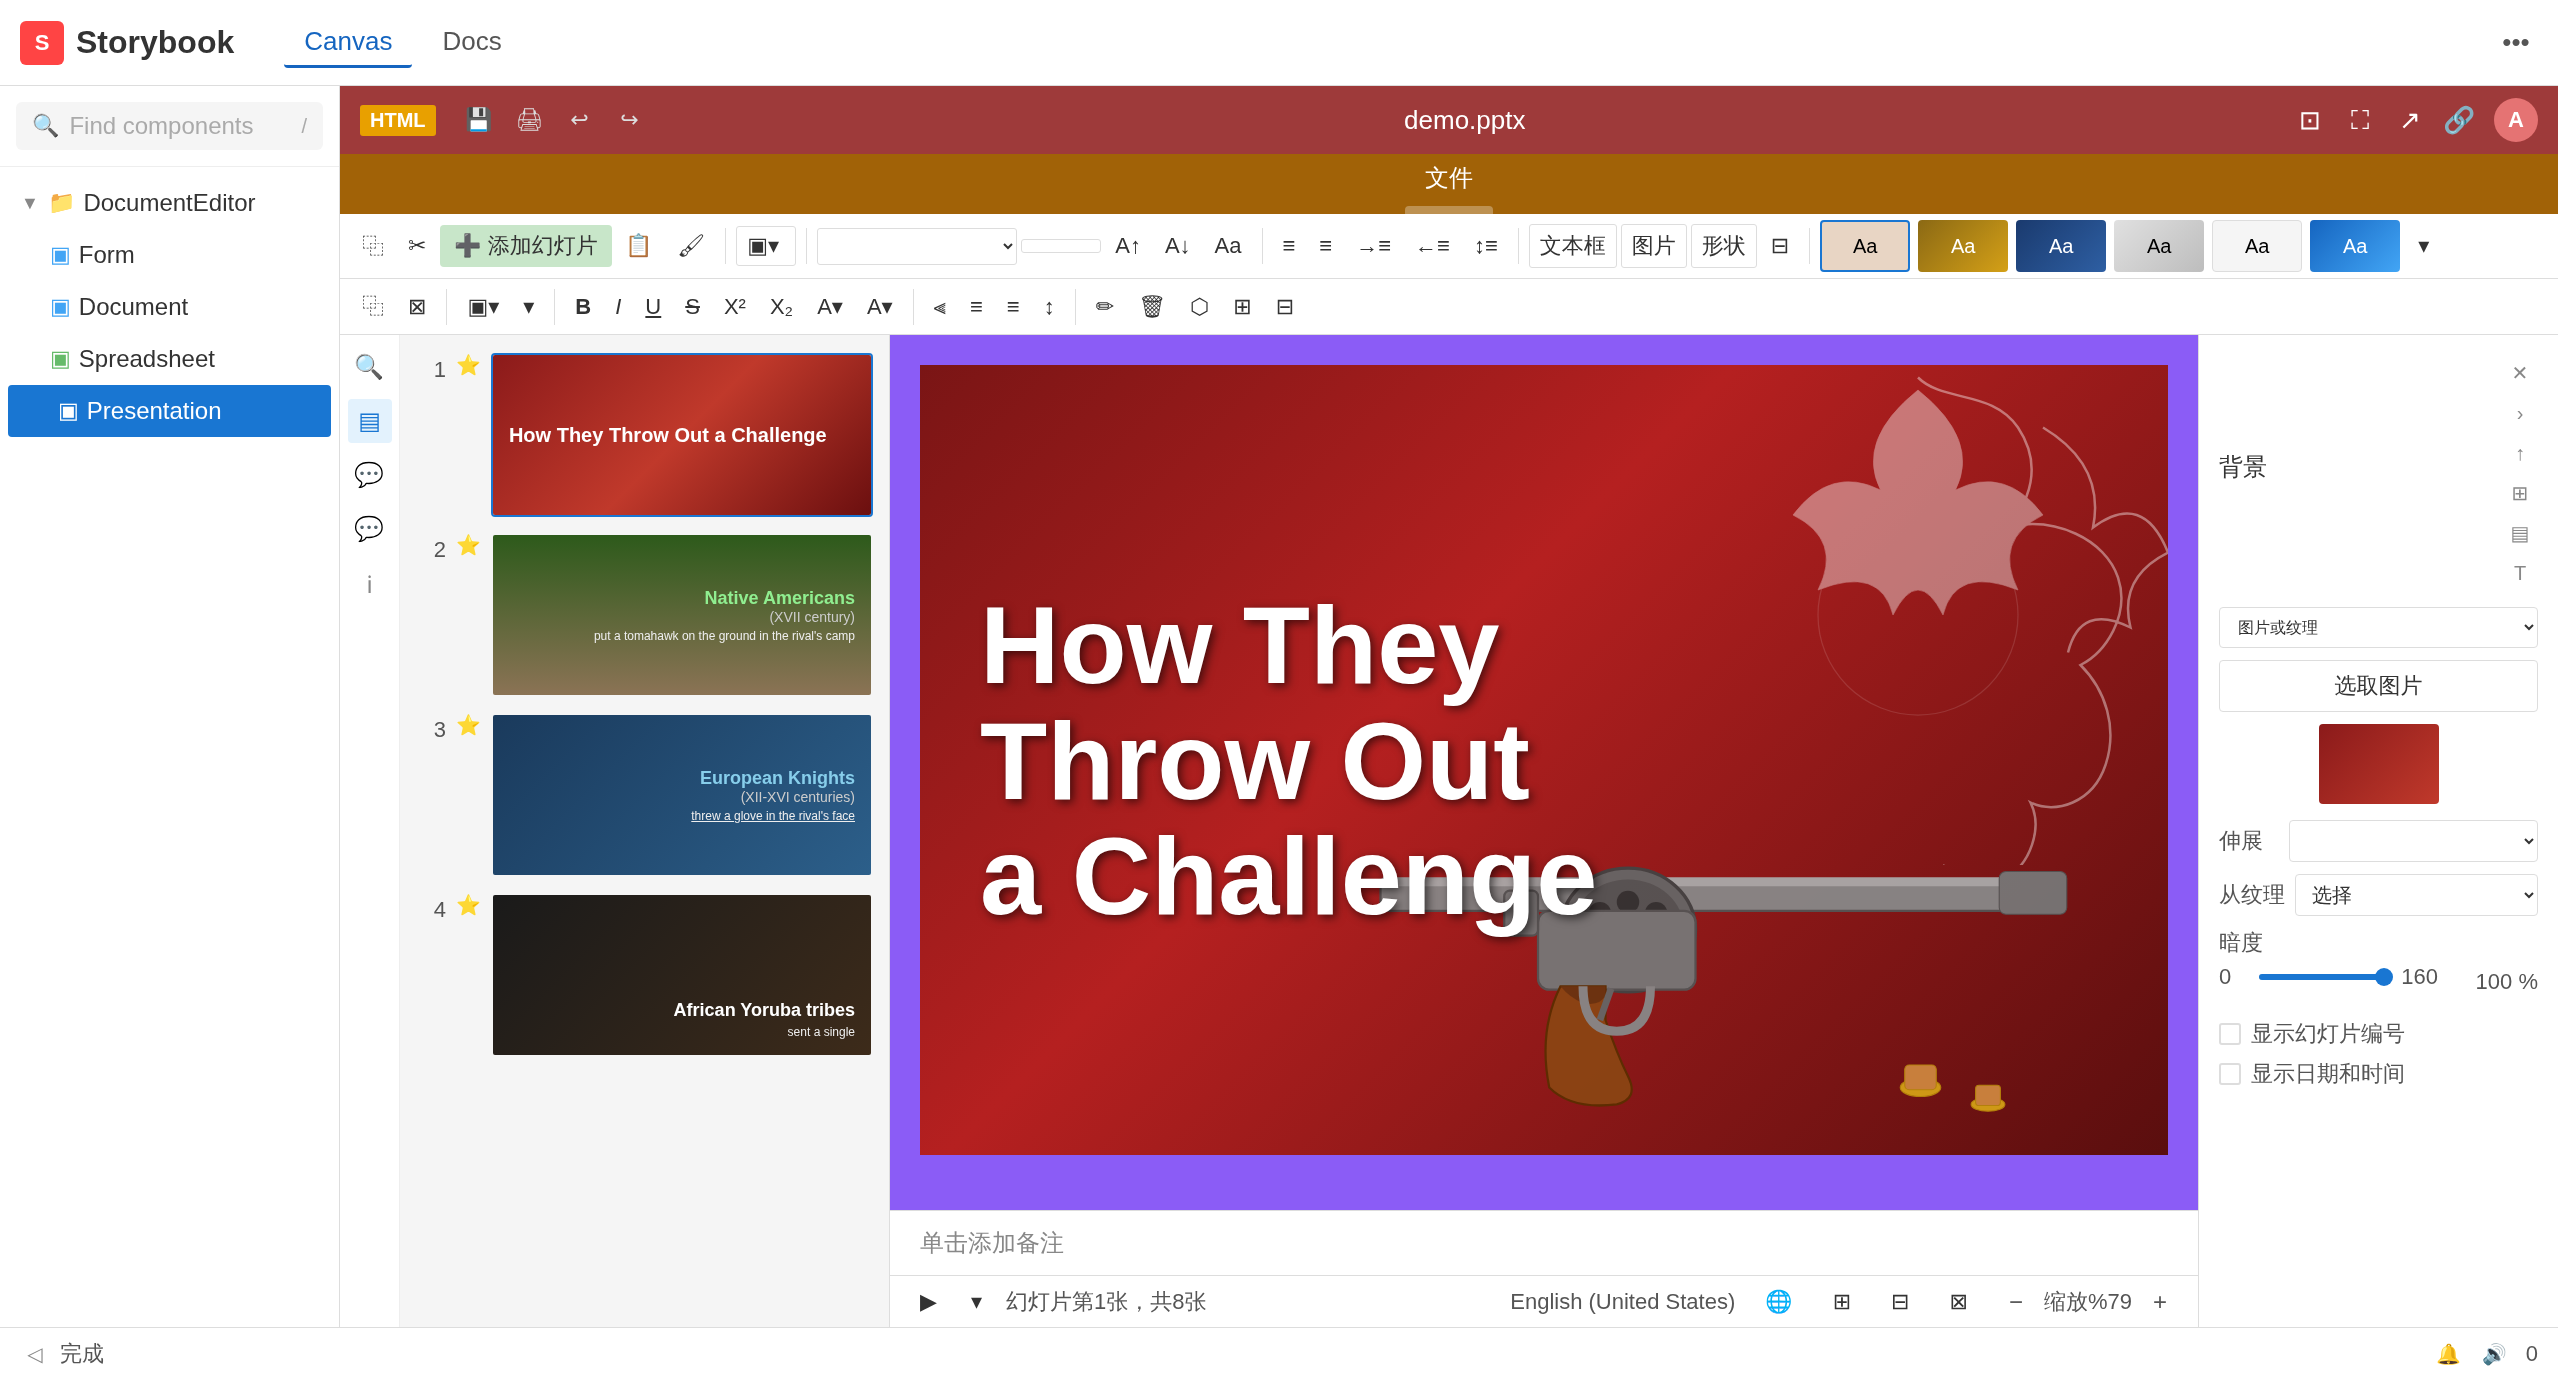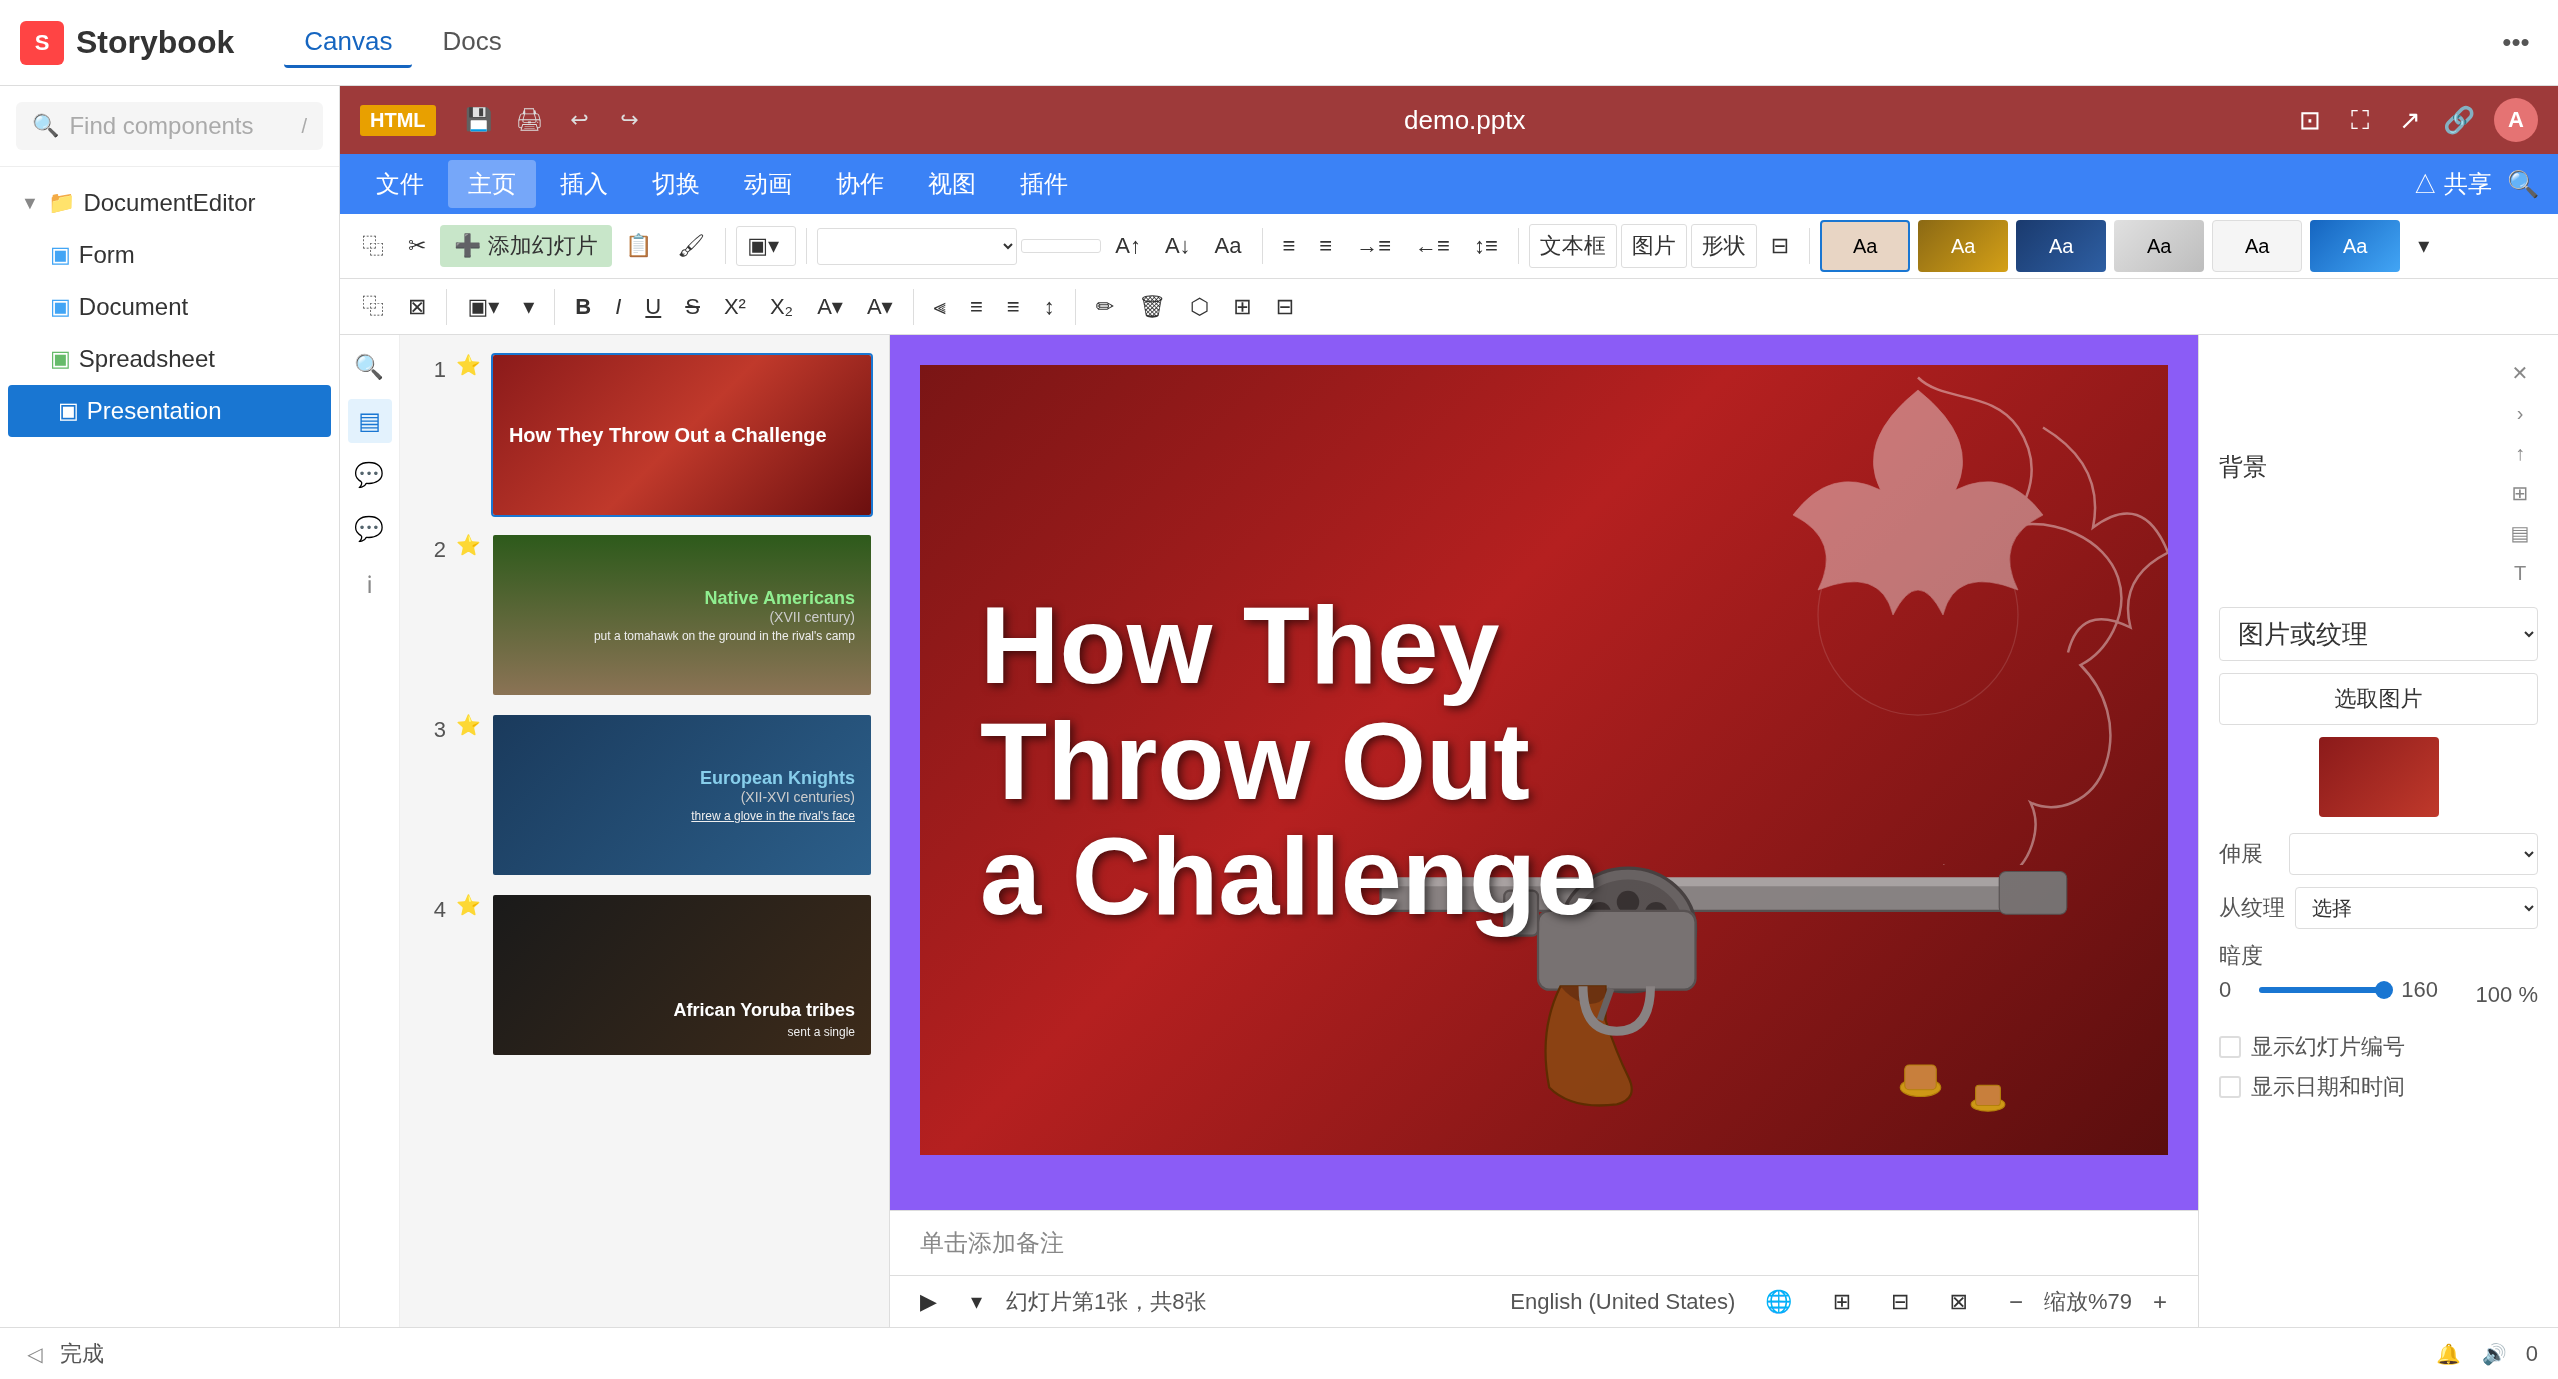--- a/index.html
+++ b/index.html
@@ -40,21 +40,21 @@
 
     
     .office-titlebar { background: #9e3a3a; height: 68px; display: flex; align-items: center; padding: 0 20px; gap: 16px; flex-shrink: 0; }
     .html-badge { background: #e8a000; color: white; font-size: 20px; font-weight: bold; padding: 4px 10px; border-radius: 3px; }
     .title-bar-icons { display: flex; gap: 14px; margin-left: 10px; }
     .tbi { width: 36px; height: 36px; display: flex; align-items: center; justify-content: center; color: #ddd; font-size: 22px; cursor: pointer; }
     .office-filename { flex: 1; text-align: center; color: white; font-size: 26px; }
     .tbi-right { color: white; font-size: 26px; cursor: pointer; }
     .user-avatar { width: 44px; height: 44px; border-radius: 50%; background: #e57373; display: flex; align-items: center; justify-content: center; color: white; font-size: 22px; font-weight: bold; }
 
-    .office-menu { background: #3b82f6; height: 60px; display: flex; align-items: center; padding: 0 16px; gap: 4px; flex-shrink: 0; }
+    .office-menu { background: #a16207; height: 60px; display: flex; align-items: center; padding: 0 0; gap: 4px; flex-shrink: 0; flex-direction: column; }
     .menu-item { padding: 8px 20px; color: white; font-size: 24px; cursor: pointer; border-radius: 4px; }
     .menu-item.active { background: rgba(255,255,255,0.3); }
     .share-btn { margin-left: auto; color: white; font-size: 24px; cursor: pointer; display: flex; align-items: center; gap: 8px; }
 
     .toolbar-row { background: #fff; border-bottom: 1px solid #ddd; display: flex; align-items: center; padding: 6px 12px; gap: 4px; flex-shrink: 0; min-height: 60px; flex-wrap: wrap; }
     .tb-btn { padding: 6px 10px; border: none; background: none; cursor: pointer; color: #333; font-size: 22px; border-radius: 3px; display: flex; align-items: center; gap: 4px; white-space: nowrap; }
     .tb-separator { width: 1px; height: 36px; background: #ddd; margin: 0 6px; }
     .tb-select { border: 1px solid #ddd; border-radius: 3px; padding: 4px 8px; font-size: 22px; color: #333; background: #fff; cursor: pointer; min-width: 120px; }
     .tb-special { background: #c8e6c9; border-radius: 4px; padding: 6px 14px; font-size: 22px; display: flex; align-items: center; gap: 6px; }
 
@@ -101,21 +101,21 @@
 
     
     .main-canvas { flex: 1; display: flex; flex-direction: column; overflow: hidden; background: #8b5cf6; }
     .canvas-scroll { flex: 1; overflow: auto; display: flex; align-items: flex-start; justify-content: center; padding: 30px; }
     .slide-canvas { background: #fff; position: relative; overflow: hidden; }
     .canvas-note { background: #fff; padding: 16px 30px; border-top: 1px solid #ddd; font-size: 24px; color: #888; }
 
     
     .right-panel { width: 360px; background: #fff; border-left: 1px solid #ddd; display: flex; flex-direction: column; flex-shrink: 0; padding: 20px; overflow-y: auto; }
     .rp-section-title { font-size: 24px; color: #333; font-weight: 500; margin-bottom: 12px; }
-    .rp-dropdown { width: 100%; padding: 10px 14px; border: 1px solid #ddd; border-radius: 4px; font-size: 26px; color: #333; background: #fff; cursor: pointer; margin-bottom: 12px; }
+    .rp-dropdown { width: 100%; padding: 10px 14px; border: 1px solid #ddd; border-radius: 4px; font-size: 16px; color: #333; background: #fff; cursor: pointer; margin-bottom: 12px; }
     .rp-btn { width: 100%; padding: 10px 14px; border: 1px solid #ddd; border-radius: 4px; font-size: 22px; color: #333; background: #fff; cursor: pointer; margin-bottom: 12px; text-align: center; }
     .rp-row { display: flex; align-items: center; gap: 10px; margin-bottom: 12px; }
     .rp-label { font-size: 22px; color: #555; min-width: 60px; }
     .rp-dropdown-sm { flex: 1; padding: 8px 12px; border: 1px solid #ddd; border-radius: 4px; font-size: 20px; color: #333; background: #fff; cursor: pointer; }
     .rp-thumb-container { display: flex; justify-content: center; margin-bottom: 16px; }
     .rp-thumb { width: 120px; height: 80px; background: linear-gradient(135deg, #8b1a1a, #c0392b); border-radius: 4px; overflow: hidden; }
     .rp-slider-row { display: flex; align-items: center; gap: 10px; margin-bottom: 12px; }
     .rp-slider-label { font-size: 22px; color: #555; min-width: 30px; }
     .rp-slider { flex: 1; height: 6px; background: #ddd; border-radius: 3px; position: relative; cursor: pointer; }
     .rp-slider-fill { height: 100%; background: #1976D2; border-radius: 3px; width: 100%; }

